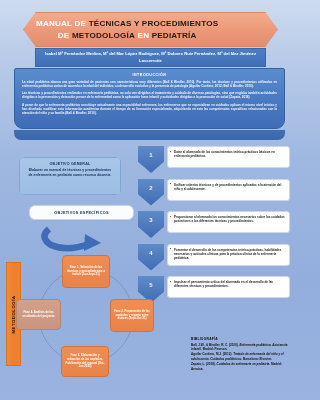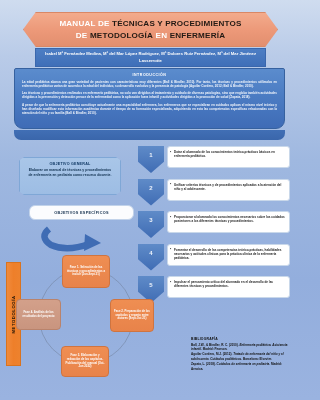--- a/index.html
+++ b/index.html
@@ -10,21 +10,21 @@
     position:relative;
   }
   .poster{position:absolute;inset:0;}
 
   
   .title-banner{
     position:absolute;left:23px;top:12px;width:253px;height:33px;
     background:linear-gradient(180deg,#f3ab8c 0%,#ec9878 55%,#e28f6f 100%);
     border:1px solid #d98765;
     clip-path:polygon(5% 0,95% 0,100% 50%,95% 100%,5% 100%,0 50%);
-    display:flex;align-items:center;justify-content:center;text-align:center;
+    display:flex;align-items:center;justify-content:flex-start;text-align:center;
   }
   .title-text{
     color:#ffffff;font-size:8.1px;line-height:11.5px;font-weight:600;
     letter-spacing:.2px;padding:0 12px;
   }
   .title-text b{color:#231a14;font-weight:700;}
 
   
   .authors{
     position:absolute;left:35px;top:48px;width:229px;height:17px;
@@ -138,21 +138,21 @@
   .biblio i{font-style:italic;}
 </style>
 </head>
 <body>
 
 <div class="poster">
 
   <div class="title-banner">
     <div class="title-text">
       <span>MANUAL DE </span><b>TÉCNICAS Y PROCEDIMIENTOS</b><br>
-      <span>DE </span><b>METODOLOGÍA</b><span> EN </span><b>ENFERMERÍA</b>
+      <span>DE </span><b>METODOLOGÍA</b><span> EN </span><b>PEDIATRÍA</b>
     </div>
   </div>
 
   <div class="authors">
     <span>Isabel Mª Fernández Medina, Mª del Mar López Rodríguez, Mª Dolores Ruiz Fernández, Mª del Mar Jiménez Lasserrotte</span>
   </div>
 
   <div class="intro">
     <h2>INTRODUCCIÓN</h2>
     <p>La edad pediátrica abarca una gran variedad de pacientes con características muy diferentes (Ball &amp; Bindler, 2010). Por tanto, las técnicas y procedimientos utilizados en enfermería pediátrica varían de acuerdo a la edad del individuo, su desarrollo evolutivo y la presencia de patología (Aguilar Cordero, 2012; Ball &amp; Bindler, 2010).</p>

